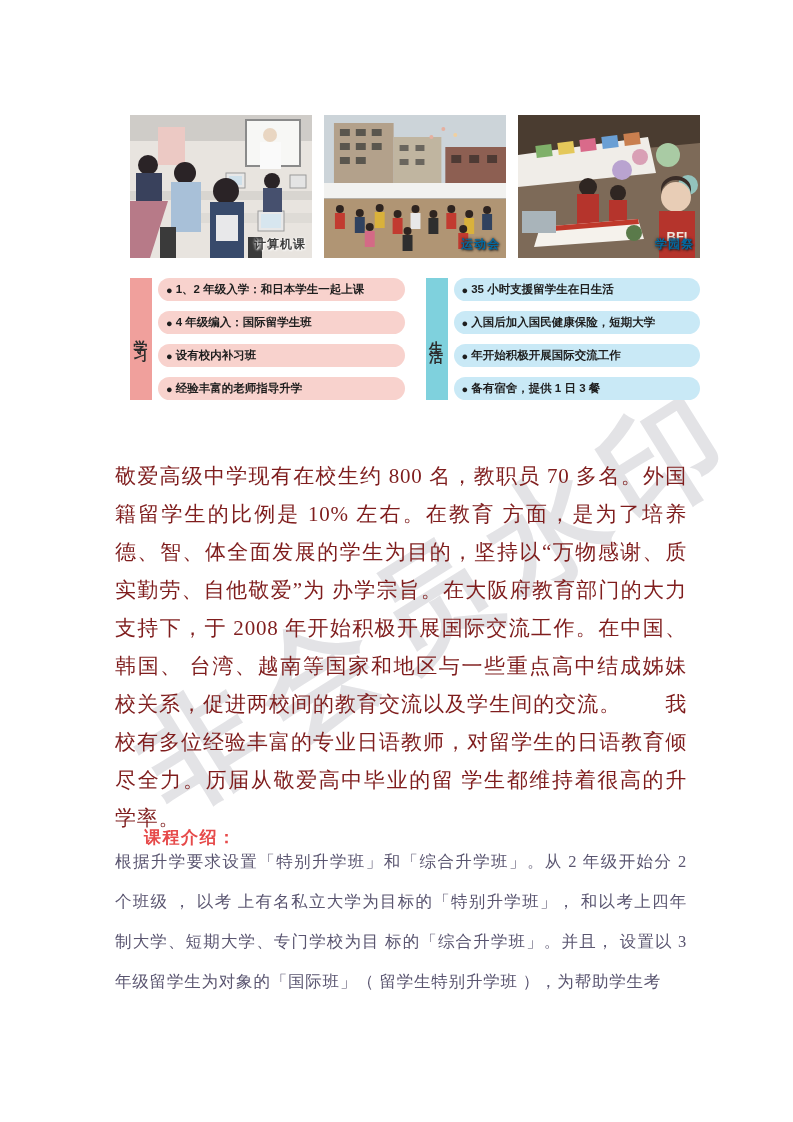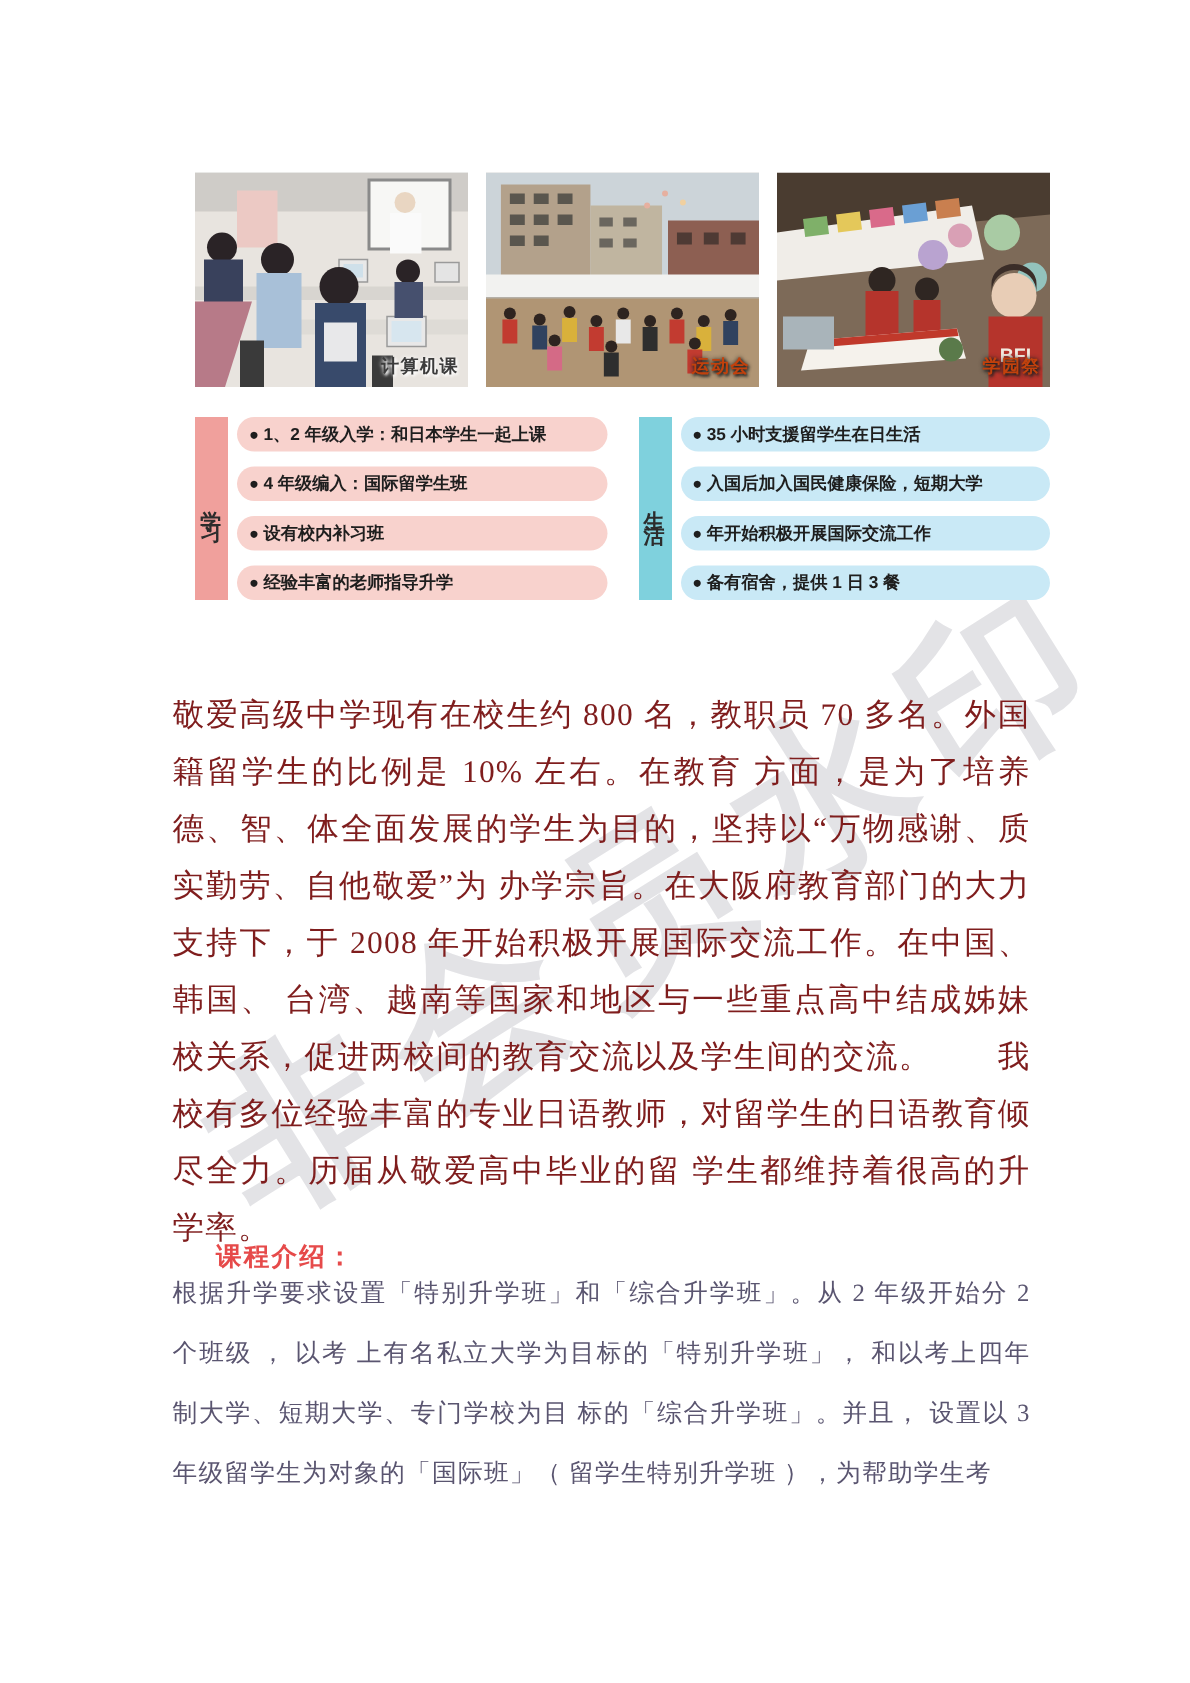--- a/index.html
+++ b/index.html
@@ -17,21 +17,21 @@
     user-select:none;pointer-events:none;
   }
   
   .photos-row{position:absolute;left:130px;top:115px;width:570px;height:143px;
     display:flex;gap:12px;z-index:1;border-radius:24px;}
   .photo{position:relative;flex:1;height:143px;overflow:hidden;background:#ddd;}
   .photo svg{display:block;width:100%;height:100%;}
   .photo-caption{
     position:absolute;right:6px;bottom:5px;
     font-family:"Liberation Sans","DejaVu Sans",sans-serif;
-    font-size:12px;font-weight:700;color:#c2410c;
+    font-size:12px;font-weight:700;color:#0369a1;
     text-shadow:0 0 3px #222,1px 1px 2px #222;letter-spacing:1px;
   }
   .photo-caption.dark{color:#3c3c3c;text-shadow:0 0 3px #fff,1px 1px 2px #fff;}
   
   .boxes-row{position:absolute;left:130px;top:278px;width:570px;display:flex;gap:21px;z-index:1;}
   .info-box{display:flex;gap:6px;flex:1;}
   .box-bar{
     width:22px;display:flex;align-items:center;justify-content:center;
     writing-mode:vertical-rl;text-orientation:upright;
     font-family:"Liberation Sans","DejaVu Sans",sans-serif;

